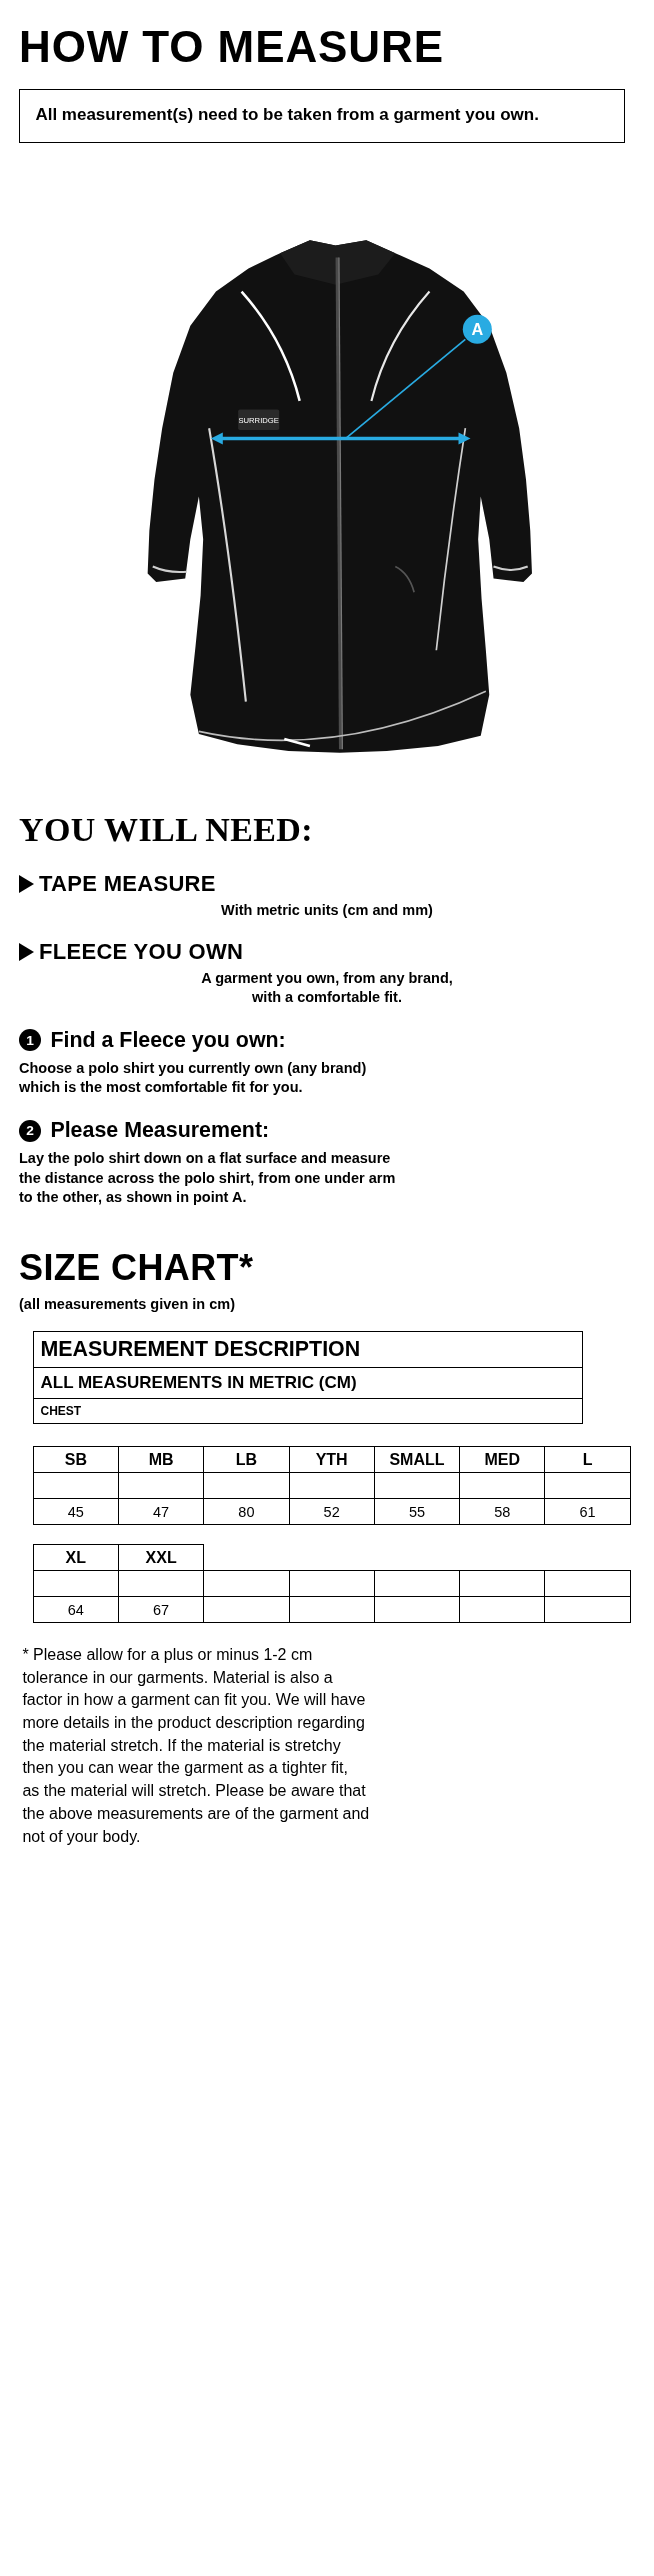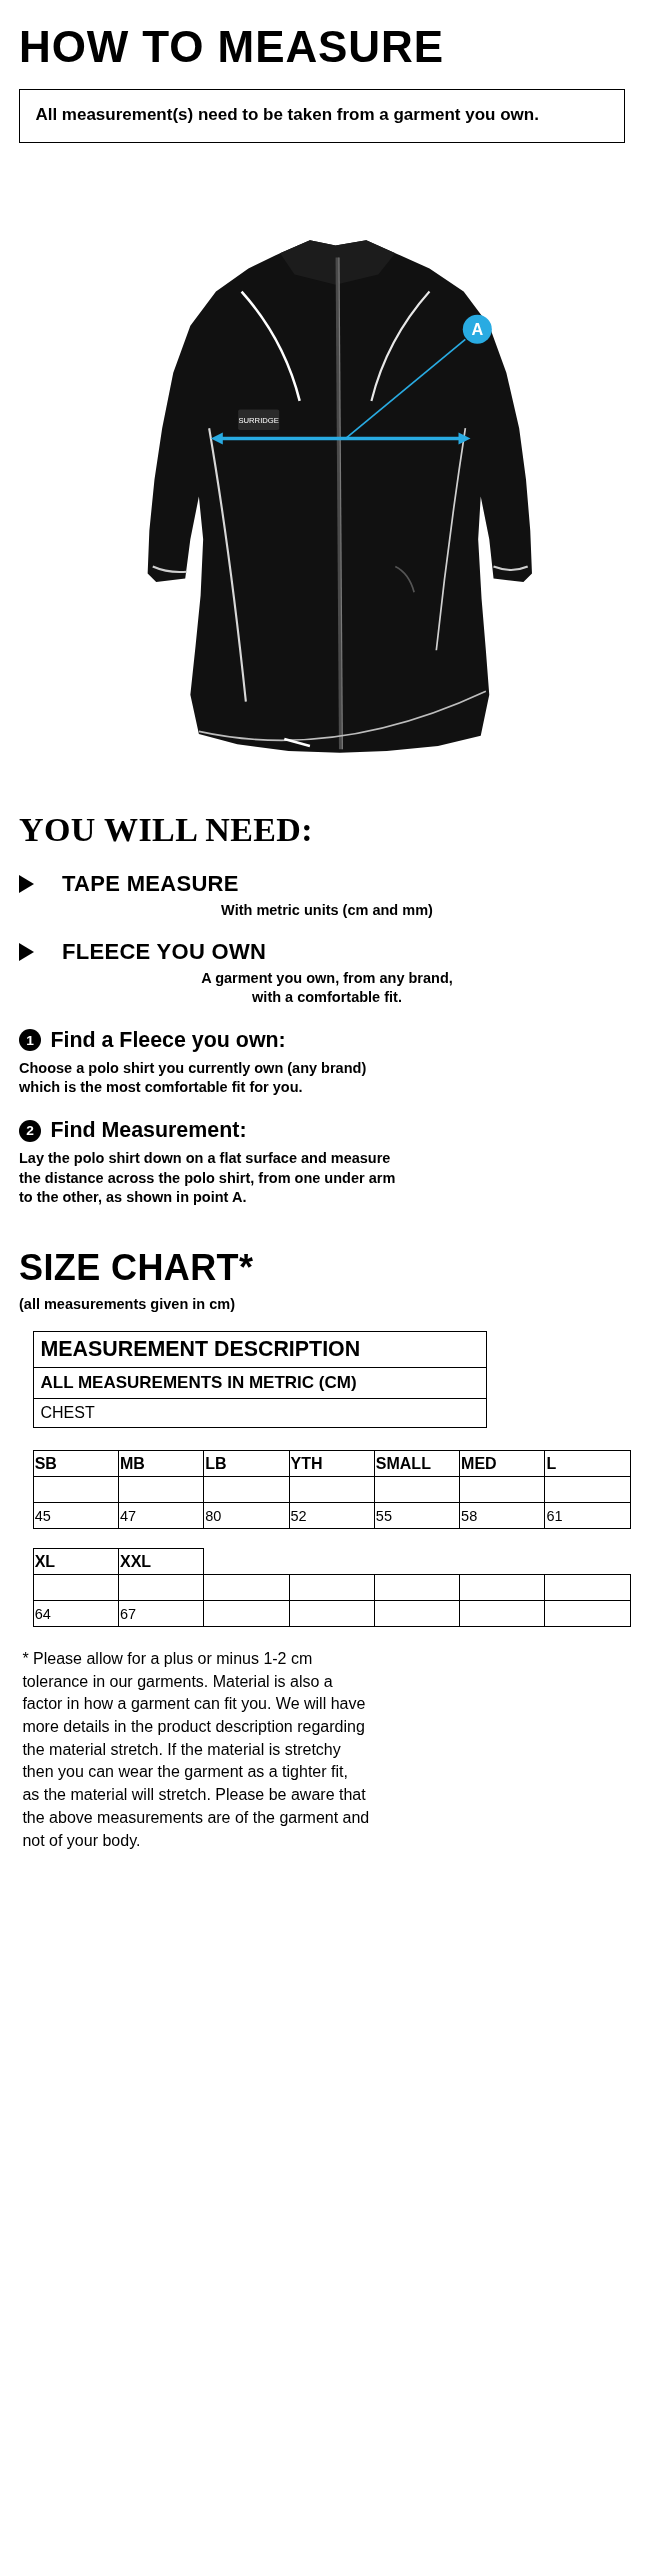--- a/index.html
+++ b/index.html
@@ -52,21 +52,21 @@
     font-size: 34px;
     font-weight: bold;
     letter-spacing: 0.4px;
     margin: 6.8px 0 22px 0;
     font-family: Liberation Serif, serif;
   }
   .need-item { margin-bottom: 19px; }
   .need-head {
     display: flex;
     align-items: center;
-    gap: 28px;
+    gap: 5px;
     margin-bottom: 4.3px;
   }
   .tri {
     width: 0; height: 0;
     border-left: 15.4px solid #000;
     border-top: 9.4px solid transparent;
     border-bottom: 9.4px solid transparent;
     flex: 0 0 auto;
   }
   .need-head-label {
@@ -121,53 +121,54 @@
     letter-spacing: 0.4px;
   }
   .size-chart-sub {
     font-size: 14.5px;
     font-weight: bold;
     margin: 0 0 19px 0;
   }
 
   table.meas {
     border-collapse: collapse;
-    width: 454px;
+    width: 550px;
     margin: 0 0 22px 13.7px;
   }
   table.meas td, table.meas th {
     border: 1.7px solid #000;
     text-align: left;
     padding: 5.1px 6.8px;
   }
   .meas-head-cell {
     font-size: 21.4px;
     font-weight: bold;
     padding: 7.7px 8.5px;
   }
   .meas-sub-cell {
     font-size: 17px;
     font-weight: bold;
     padding: 6px 8.5px;
     margin-top: 48px;
   }
   .meas-row-cell {
-    font-size: 16px;
-    font-weight: normal;
+    font-size: 12px;
+    font-weight: bold;
     padding: 5.1px 8.5px;
   }
 
   table.sizes {
     border-collapse: collapse;
     width: 598px;
     margin: 0 0 19px 13.7px;
     table-layout: fixed;
   }
   table.sizes td {
     border: 1.7px solid #000;
+    text-align: center;
     height: 26px;
     font-size: 14.5px;
   }
   table.sizes td.size-h {
     font-weight: bold;
     font-size: 16px;
   }
   table.sizes td.blank { border: none; }
 
   
@@ -270,21 +271,21 @@
       <span class="step-num">1</span>
       <span class="step-title">Find a Fleece you own:</span>
     </div>
     <div class="step-body">Choose a polo shirt you currently own (any brand)
 which is the most comfortable fit for you.</div>
   </div>
 
   <div class="step">
     <div class="step-head">
       <span class="step-num">2</span>
-      <span class="step-title">Find Measurement:</span>
+      <span class="step-title">Please Measurement:</span>
     </div>
     <div class="step-body">Lay the polo shirt down on a flat surface and measure
 the distance across the polo shirt, from one under arm
 to the other, as shown in point A.</div>
   </div>
 
   <h2 class="size-chart-title">SIZE CHART*</h2>
   <div class="size-chart-sub">(all measurements given in cm)</div>
 
   <table class="meas">

